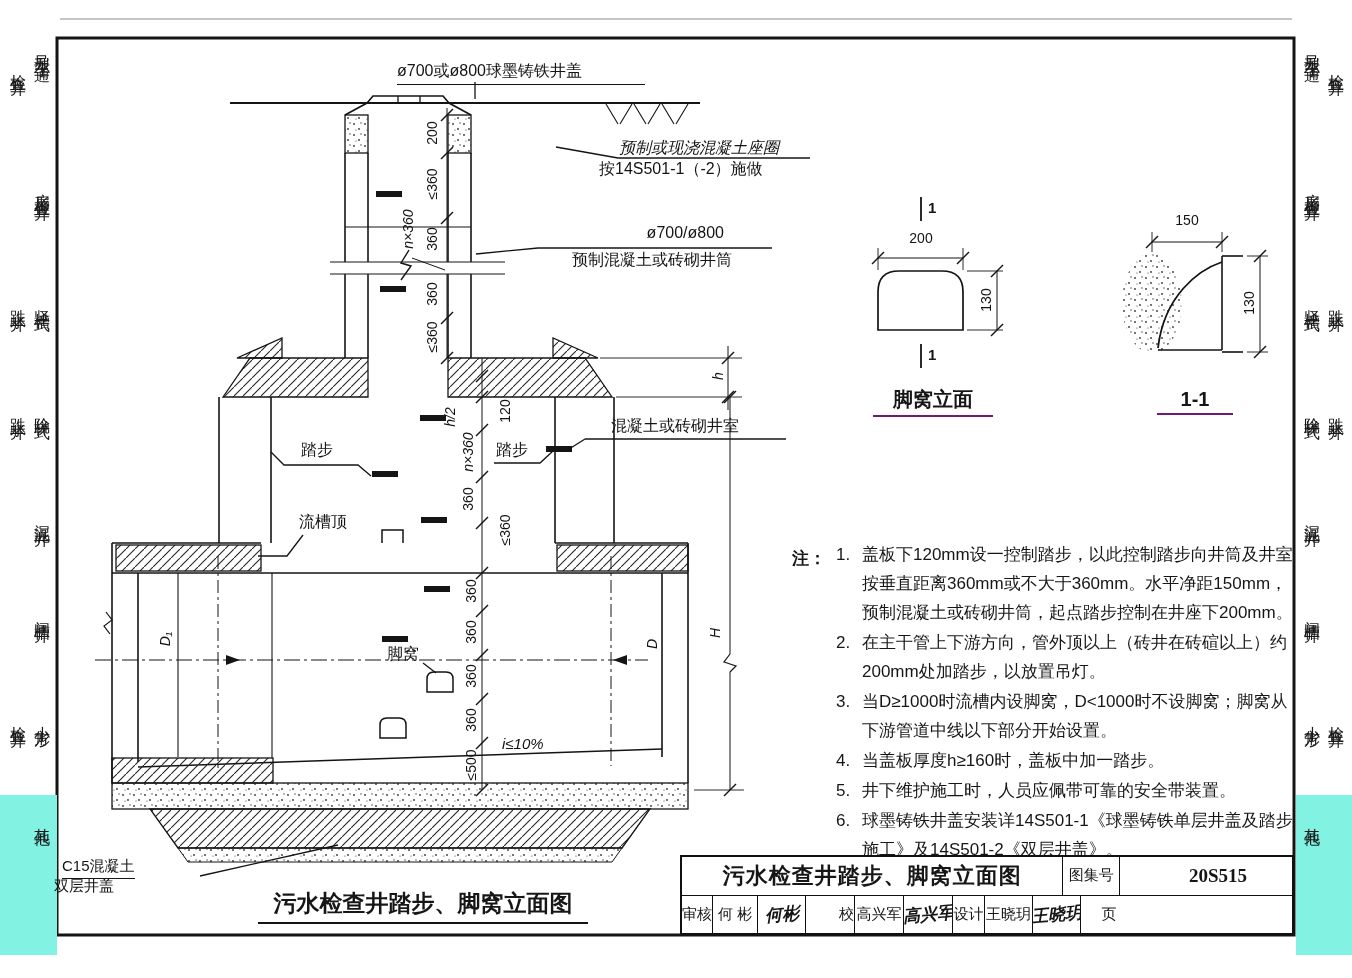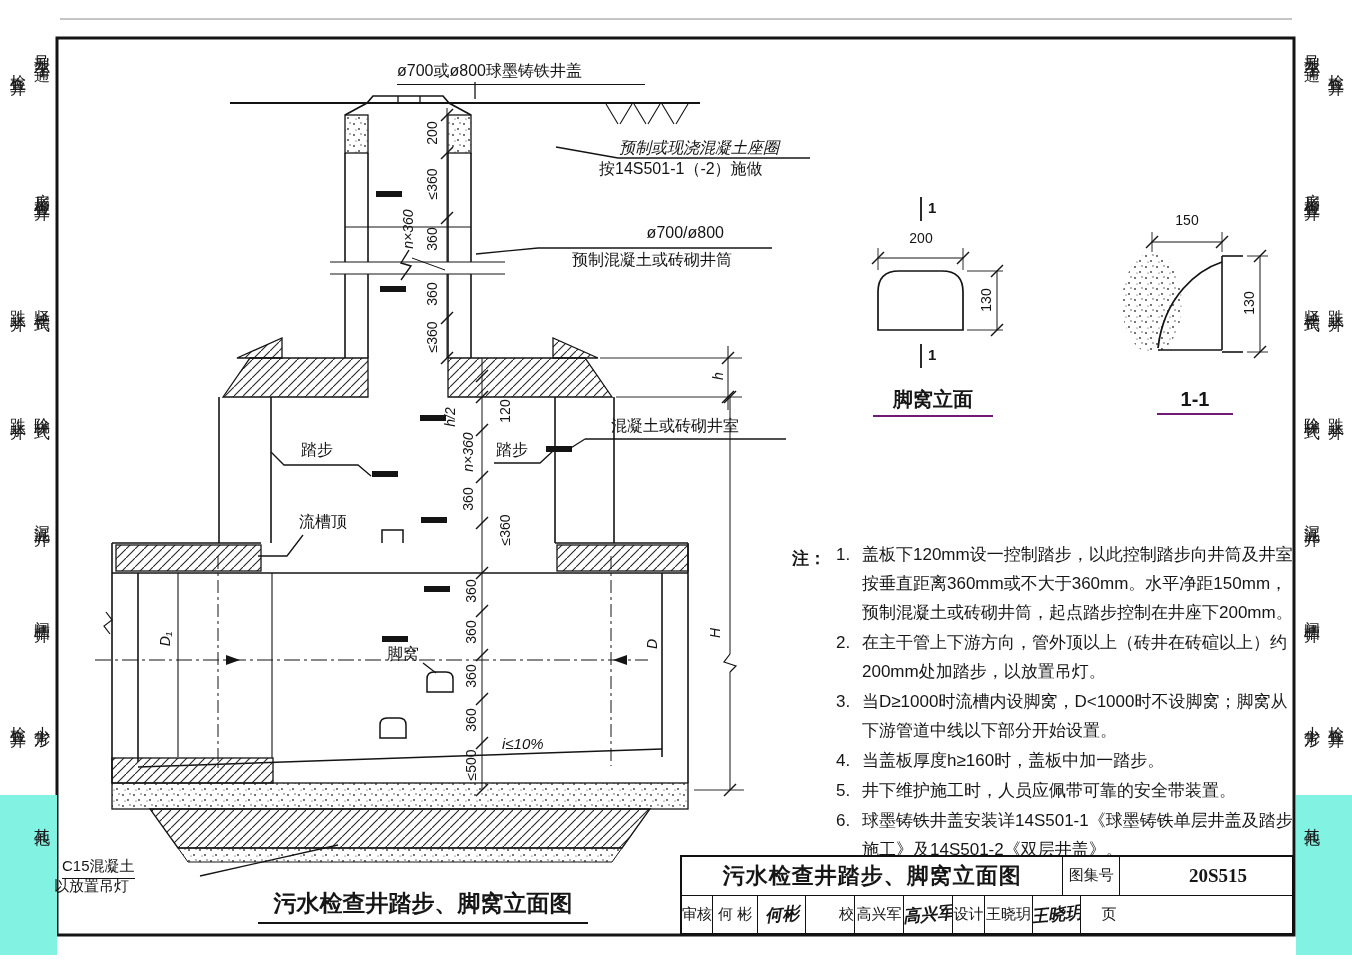--- a/index.html
+++ b/index.html
@@ -260,21 +260,21 @@
 <div class="lbl" style="left:599px;top:159px;">按14S501-1（-2）施做</div>
 <div class="lbl" style="left:574px;top:224px;width:150px;text-align:right;">ø700/ø800</div>
 <div class="lbl" style="left:572px;top:250px;">预制混凝土或砖砌井筒</div>
 <div class="lbl" style="left:611px;top:416px;">混凝土或砖砌井室</div>
 <div class="lbl" style="left:301px;top:440px;">踏步</div>
 <div class="lbl" style="left:496px;top:440px;">踏步</div>
 <div class="lbl" style="left:299px;top:512px;">流槽顶</div>
 <div class="lbl" style="left:387px;top:644px;">脚窝</div>
 <div class="lbl it sm" style="left:468px;top:735px;margin-left:34px;">i≤10%</div>
 <div class="lbl sm ul" style="left:62px;top:857px;">C15混凝土</div>
-<div class="lbl sm" style="left:54px;top:877px;">以放置吊灯</div>
+<div class="lbl sm" style="left:54px;top:877px;">双层井盖</div>
 <div class="caption" style="left:258px;top:888px;width:330px;">污水检查井踏步、脚窝立面图</div>
 
 <div class="dim rot" style="left:402px;top:125px;">200</div>
 <div class="dim rot" style="left:402px;top:176px;">≤360</div>
 <div class="dim rot" style="left:402px;top:231px;">360</div>
 <div class="dim rot it" style="left:378px;top:221px;">n×360</div>
 <div class="dim rot" style="left:402px;top:286px;">360</div>
 <div class="dim rot" style="left:402px;top:329px;">≤360</div>
 <div class="dim rot it" style="left:420px;top:409px;">h/2</div>
 <div class="dim rot" style="left:475px;top:403px;">120</div>

